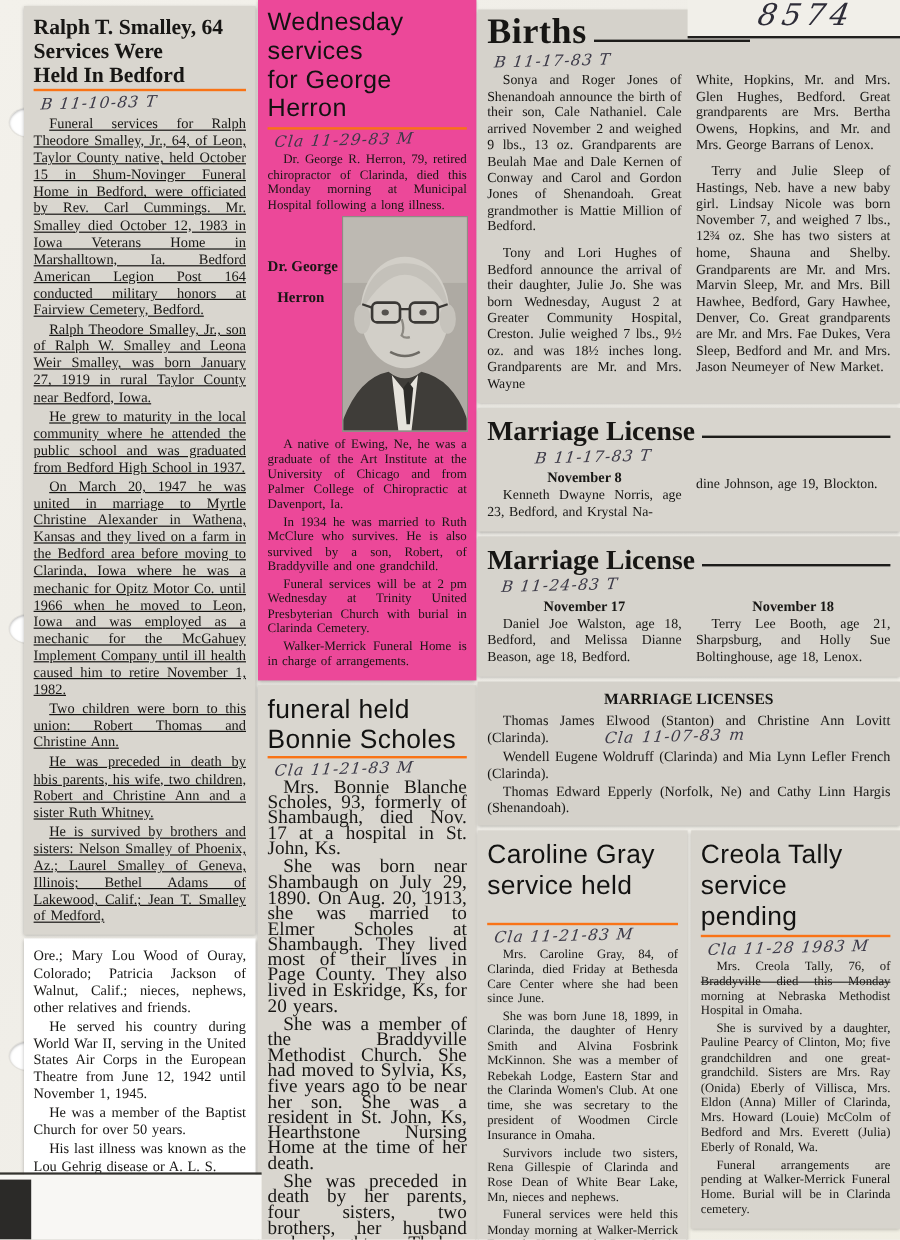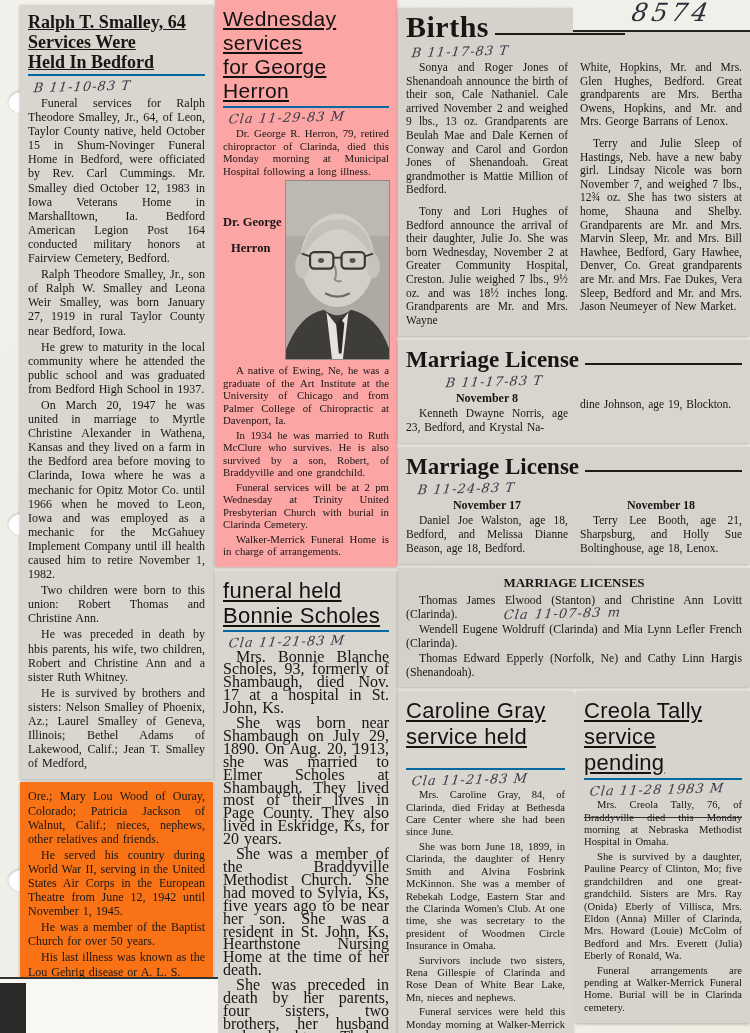--- a/index.html
+++ b/index.html
@@ -16,25 +16,25 @@
   .clip{background:#d8d5ce;box-shadow:0 1px 3px rgba(0,0,0,.28);
     padding:7px 8px;box-sizing:border-box;color:#171614;}
   .bp{margin:0 0 2px 0;text-align:justify;text-indent:13px;
     font-size:11.5px;line-height:13.6px;word-spacing:1px;}
   .hand{font-family:"DejaVu Serif", serif;font-style:italic;color:#3c3a48;
     transform:skewX(-8deg) rotate(-1.5deg);display:inline-block;
     letter-spacing:1px;font-size:13px;}
   .serif-head{font-weight:bold;font-family:"Liberation Serif", serif;}
   .sans-head{font-family:"Liberation Sans", sans-serif;font-weight:400;
     font-size:21px;line-height:24px;letter-spacing:.3px;color:#121211;}
-  .head-rule{border-bottom:2px solid #0369a1;text-decoration:underline;}
+  .head-rule{border-bottom:2px solid #f97316;}
   .col-abs{position:absolute;display:flex;flex-direction:column;}
   
   #col1{left:20px;top:5px;width:193px;gap:3px;}
-  #smalley1 .bp{font-size:12px;line-height:14.1px;}
+  #smalley1 .bp{font-size:12px;line-height:14.1px;text-decoration:underline;}
   #smalley2 .bp{font-size:12px;line-height:14.1px;}
   .smalley-head{font-size:18px;line-height:20px;padding-bottom:2px;margin-bottom:1px;}
   
   #col2{left:215px;top:0;width:182px;gap:4px;}
   #herron .bp{font-size:10.8px;line-height:12.5px;}
   #scholes .bp{font-size:16px;line-height:12.9px;}
   .photo-row{display:flex;margin:4px 0 5px 0;}
   .photo-caption{width:38%;padding-top:28px;font-weight:bold;font-size:12.5px;line-height:26px;}
   .photo-frame{width:62%;height:178px;background:#b7b3ac;box-shadow:0 0 0 1px #8f8c85;overflow:hidden;}
   
@@ -81,31 +81,31 @@
     </div>
     <div class="ann-row"><span class="hand">B 11-10-83 T</span></div>
     <p class="bp">Funeral services for Ralph Theodore Smalley, Jr., 64, of Leon, Taylor County native, held October 15 in Shum-Novinger Funeral Home in Bedford, were officiated by Rev. Carl Cummings. Mr. Smalley died October 12, 1983 in Iowa Veterans Home in Marshalltown, Ia. Bedford American Legion Post 164 conducted military honors at Fairview Cemetery, Bedford.</p>
     <p class="bp">Ralph Theodore Smalley, Jr., son of Ralph W. Smalley and Leona Weir Smalley, was born January 27, 1919 in rural Taylor County near Bedford, Iowa.</p>
     <p class="bp">He grew to maturity in the local community where he attended the public school and was graduated from Bedford High School in 1937.</p>
     <p class="bp">On March 20, 1947 he was united in marriage to Myrtle Christine Alexander in Wathena, Kansas and they lived on a farm in the Bedford area before moving to Clarinda, Iowa where he was a mechanic for Opitz Motor Co. until 1966 when he moved to Leon, Iowa and was employed as a mechanic for the McGahuey Implement Company until ill health caused him to retire November 1, 1982.</p>
     <p class="bp">Two children were born to this union: Robert Thomas and Christine Ann.</p>
     <p class="bp">He was preceded in death by hbis parents, his wife, two children, Robert and Christine Ann and a sister Ruth Whitney.</p>
     <p class="bp">He is survived by brothers and sisters: Nelson Smalley of Phoenix, Az.; Laurel Smalley of Geneva, Illinois; Bethel Adams of Lakewood, Calif.; Jean T. Smalley of Medford,</p>
   </div>
-  <div id="smalley2" class="clip" style="background:#f97316">
+  <div id="smalley2" class="clip" style="background:#ffffff">
     <p class="bp" style="text-indent:0">Ore.; Mary Lou Wood of Ouray, Colorado; Patricia Jackson of Walnut, Calif.; nieces, nephews, other relatives and friends.</p>
     <p class="bp">He served his country during World War II, serving in the United States Air Corps in the European Theatre from June 12, 1942 until November 1, 1945.</p>
     <p class="bp">He was a member of the Baptist Church for over 50 years.</p>
     <p class="bp">His last illness was known as the Lou Gehrig disease or A. L. S.</p>
     <p class="bp">Ralph will be remembered as a kind and considerate loved one and friend.</p>
   </div>
 </div>
 
 <div id="col2" class="col-abs">
-  <div id="herron" class="clip" style="background:#fca5a5">
+  <div id="herron" class="clip" style="background:#ec4899">
     <div class="sans-head head-rule" style="padding-bottom:3px">
       <div>Wednesday services</div>
       <div>for George Herron</div>
     </div>
     <div class="ann-row"><span class="hand">Cla 11-29-83 M</span></div>
     <p class="bp">Dr. George R. Herron, 79, retired chiropractor of Clarinda, died this Monday morning at Municipal Hospital following a long illness.</p>
     <div class="photo-row">
       <div class="photo-caption">
         <div>Dr. George</div>
         <div style="padding-left:8px">Herron</div>
@@ -161,21 +161,21 @@
       <div class="pageno">8574</div>
     </div>
     <div style="display:flex">
       <span class="serif-head births-head">Births</span>
       <span class="rule-fill" style="max-width:130px"></span>
     </div>
     <div class="ann-row"><span class="hand">B 11-17-83 T</span></div>
     <div class="two-col">
       <div>
         <p class="bp">Sonya and Roger Jones of Shenandoah announce the birth of their son, Cale Nathaniel. Cale arrived November 2 and weighed 9 lbs., 13 oz. Grandparents are Beulah Mae and Dale Kernen of Conway and Carol and Gordon Jones of Shenandoah. Great grandmother is Mattie Million of Bedford.</p>
-        <p class="bp" style="margin-top:8px">Tony and Lori Hughes of Bedford announce the arrival of their daughter, Julie Jo. She was born Wednesday, November 2 at Greater Community Hospital, Creston. Julie weighed 7 lbs., 9½ oz. and was 18½ inches long. Grandparents are Mr. and Mrs. Wayne</p>
+        <p class="bp" style="margin-top:8px">Tony and Lori Hughes of Bedford announce the arrival of their daughter, Julie Jo. She was born Wednesday, August 2 at Greater Community Hospital, Creston. Julie weighed 7 lbs., 9½ oz. and was 18½ inches long. Grandparents are Mr. and Mrs. Wayne</p>
       </div>
       <div>
         <p class="bp" style="text-indent:0">White, Hopkins, Mr. and Mrs. Glen Hughes, Bedford. Great grandparents are Mrs. Bertha Owens, Hopkins, and Mr. and Mrs. George Barrans of Lenox.</p>
         <p class="bp" style="margin-top:8px">Terry and Julie Sleep of Hastings, Neb. have a new baby girl. Lindsay Nicole was born November 7, and weighed 7 lbs., 12¾ oz. She has two sisters at home, Shauna and Shelby. Grandparents are Mr. and Mrs. Marvin Sleep, Mr. and Mrs. Bill Hawhee, Bedford, Gary Hawhee, Denver, Co. Great grandparents are Mr. and Mrs. Fae Dukes, Vera Sleep, Bedford and Mr. and Mrs. Jason Neumeyer of New Market.</p>
       </div>
     </div>
   </div>
 
   <div id="ml1" class="clip" style="background:#d8d5ce">
     <div style="display:flex">

